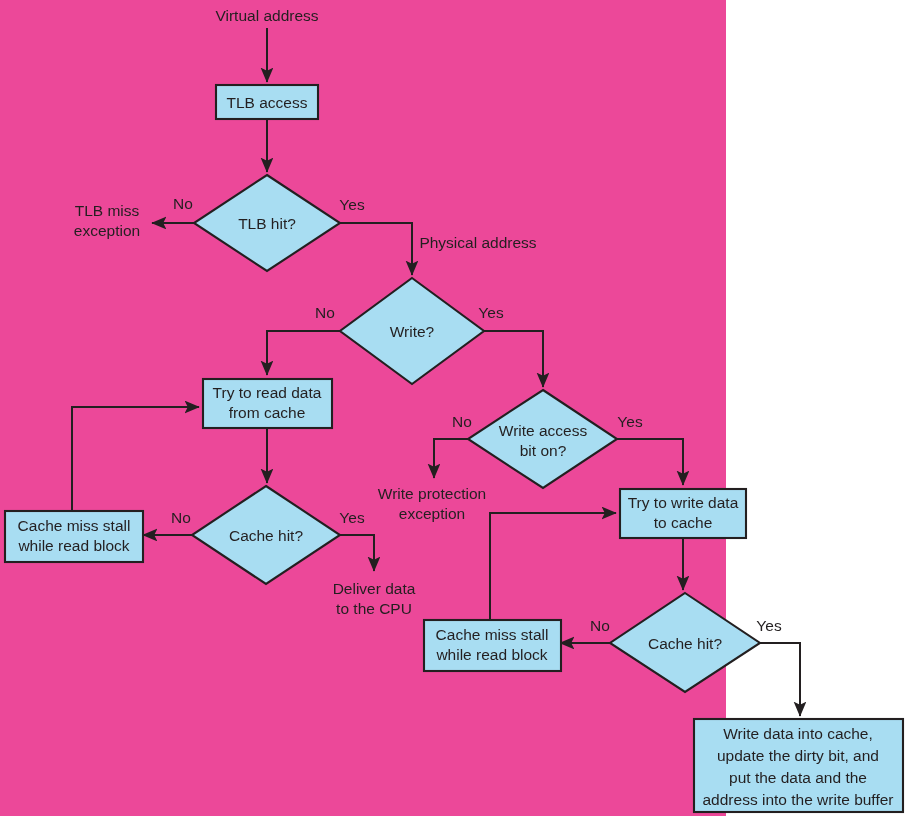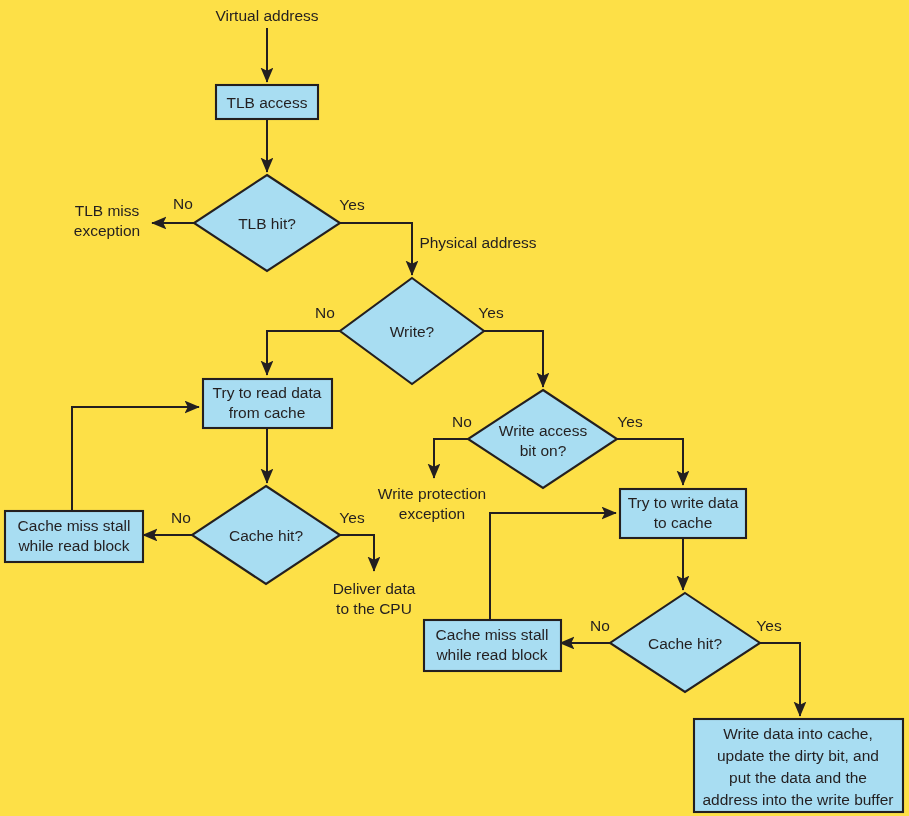--- a/index.html
+++ b/index.html
@@ -8,23 +8,23 @@
     background: #ffffff;
   }
   body {
     width: 909px;
     height: 816px;
     font-family: "Liberation Sans", sans-serif;
     overflow: hidden;
   }
   #diagram-root {
     position: relative;
-    width: 909px;
+    width: 726px;
     height: 816px;
-    background: #fde047;
+    background: #ec4899;
   }
   svg.flow {
     display: block;
     width: 909px;
     height: 816px;
   }
   .node-shape {
     stroke: #231f20;
     stroke-width: 2.1;
     stroke-linejoin: miter;

